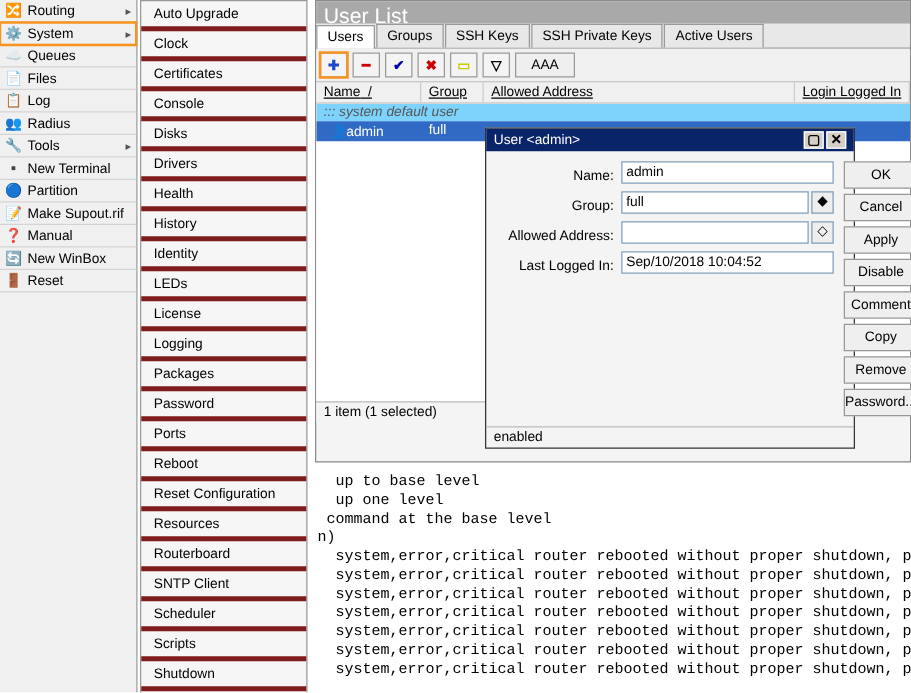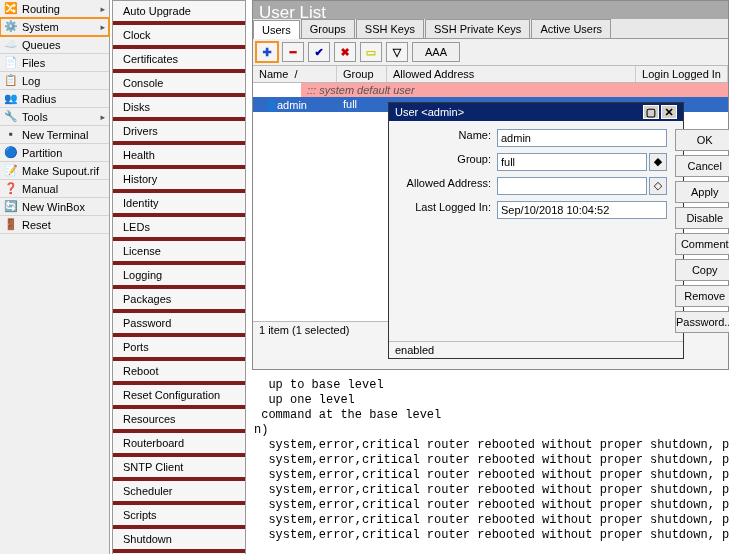--- a/index.html
+++ b/index.html
@@ -22,42 +22,42 @@
 .titlebar { height: 18px; background: #a9a9a9; color: #fff; padding: 2px 6px; font-size: 17px; }
 .tabs { display: flex; border-bottom: 1px solid #999; background: #e8e8e8; }
 .tab { padding: 3px 8px; border: 1px solid #999; border-bottom: none; background: #e8e8e8; margin-right: 1px; cursor: pointer; }
 .tab.active { background: #fff; position: relative; top: 1px; }
 
 .toolbar { display: flex; align-items: center; gap: 4px; padding: 3px; border-bottom: 1px solid #bbb; background: #f0f0f0; }
 .tbtn { width: 22px; height: 20px; border: 1px solid #999; background: #f4f4f4; display: flex; align-items: center; justify-content: center; cursor: pointer; font-weight: bold; }
 .tbtn.hl-orange { outline: 2px solid #f7931e; outline-offset: -1px; }
 .aaa-btn { width: 48px; height: 20px; border: 1px solid #999; background: #efefef; text-align: center; line-height: 18px; cursor: pointer; }
 
-.gridhead { display: flex; background: #f0f0f0; border-bottom: 1px solid #bbb; }
+.gridhead { display: flex; background: #f0f0f0; border-bottom: 1px solid #bbb; text-decoration: underline; }
 .gh { padding: 2px 6px; border-right: 1px solid #ccc; }
 .gh.name { width: 84px; }
 .gh.group { width: 50px; }
 .gh.addr { flex: 1; }
 
 .gridbody { background: #fff; height: 238px; overflow: hidden; }
-.default-note { background: #fca5a5; color: #555; padding: 1px 6px; font-style: italic; margin-left: 48px; }
+.default-note { background: #7dd3fc; color: #555; padding: 1px 6px; font-style: italic; }
 .row { display: flex; background: #316ac5; color: #fff; }
 .row span { padding: 1px 6px; }
 .row .ricon { width: 12px; height: 12px; display: inline-block; }
 
 .status { border-top: 1px solid #bbb; padding: 2px 6px; background: #f4f4f4; }
 
 
 .dialog { position: absolute; left: 388px; top: 102px; width: 296px; border: 1px solid #333; background: #f4f4f4; z-index: 10; }
 .dlg-title { background: #0a246a; color: #fff; padding: 2px 6px; display: flex; align-items: center; }
 .dlg-title .dtxt { flex: 1; }
 .dlg-title .wbtn { width: 16px; height: 14px; background: #d4d0c8; color: #000; border: 1px solid #fff; margin-left: 2px; text-align: center; line-height: 12px; font-weight: bold; cursor: pointer; }
 .dlg-body { display: flex; padding: 8px; gap: 8px; }
 .dlg-form { flex: 1; }
-.frow { display: flex; align-items: flex-start; margin-bottom: 6px; }
+.frow { display: flex; align-items: flex-end; margin-bottom: 6px; }
 .flabel { width: 100px; text-align: right; padding-right: 6px; }
 .finput { flex: 1; height: 18px; border: 1px solid #7f9db9; background: #fff; padding: 1px 3px; font-size: 11px; }
 .fsel { width: 18px; height: 18px; border: 1px solid #7f9db9; background: #eee; text-align: center; line-height: 14px; cursor: pointer; margin-left: 2px; }
 .dlg-buttons { width: 80px; display: flex; flex-direction: column; gap: 4px; }
 .dbtn { height: 22px; border: 1px solid #999; background: #efefef; cursor: pointer; font-size: 11px; }
 .dlg-status { border-top: 1px solid #bbb; padding: 2px 6px; }
 
 
 .console { position: absolute; left: 254px; top: 378px; width: 477px; height: 176px; font-family: "Courier New", monospace; font-size: 12px; white-space: pre; overflow: hidden; background: #fff; line-height: 15px; }
 </style>

